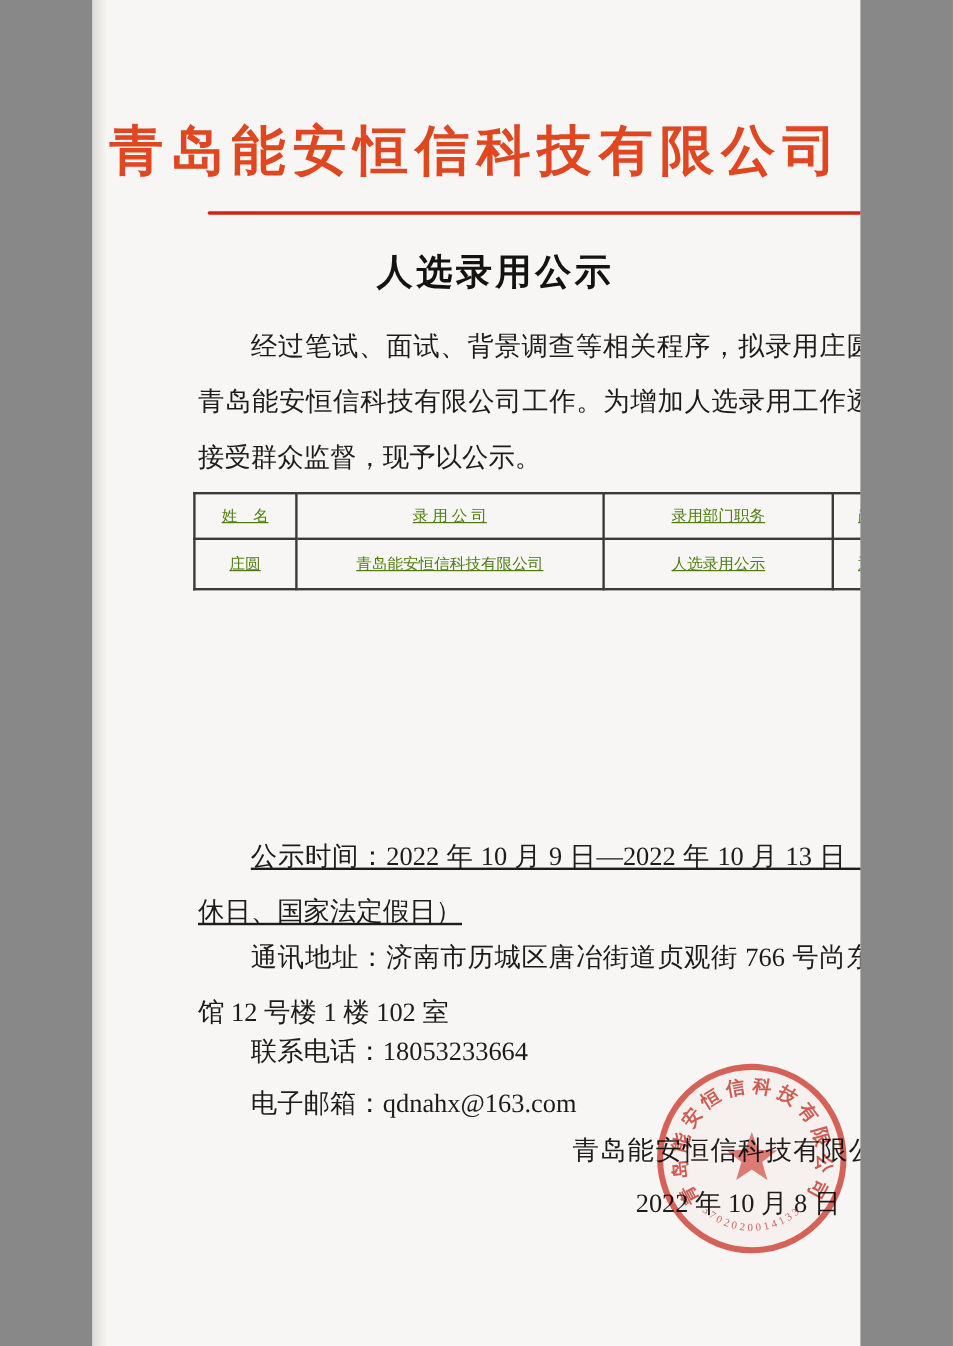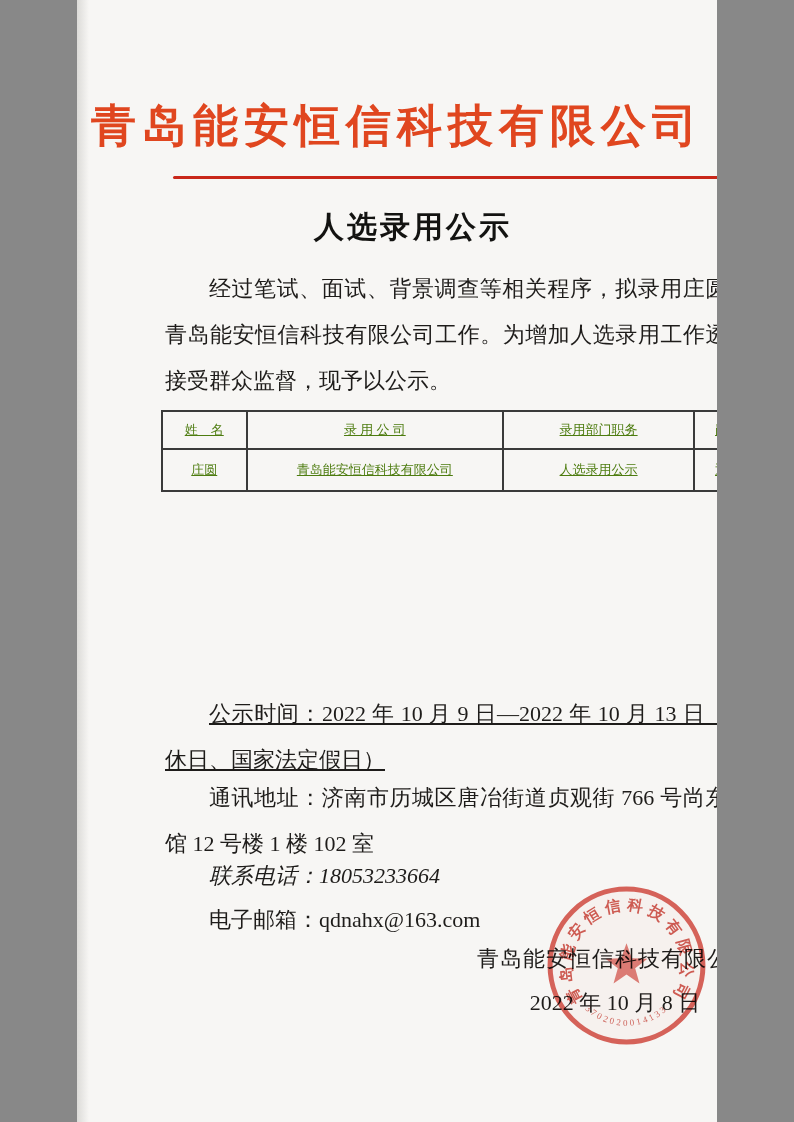--- a/index.html
+++ b/index.html
@@ -35,21 +35,21 @@
   }
   .body-par {
     position:absolute; left:84px; width:630px;
     margin:4px; font-size:22px; line-height:46px;
     text-indent:2em; text-align:justify;
   }
   .p1 { top:262px; }
   .p2 { top:517px; }
   .p3 { top:687px;text-decoration:underline; }
   .p4 { top:771px; }
-  .p5 { top:849px;font-style:italic; }
+  .p5 { top:849px; }
   .p6 { top:893px; }
   table.roster {
     position:absolute; left:84px; top:410px; width:628px;
     border-collapse:collapse; table-layout:fixed;
     font-size:13px; color:#4d7c0f;text-decoration:underline;
   }
   table.roster th, table.roster td {
     border:2px solid #3a3a3a; text-align:center;
     font-weight:400; padding:0 2px; overflow:hidden; white-space:nowrap;
   }

